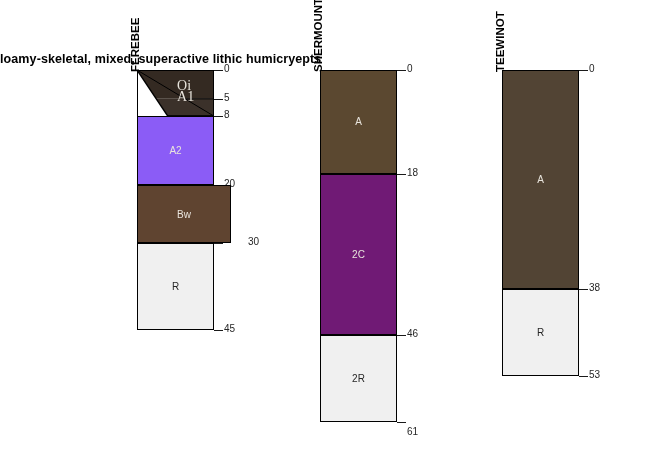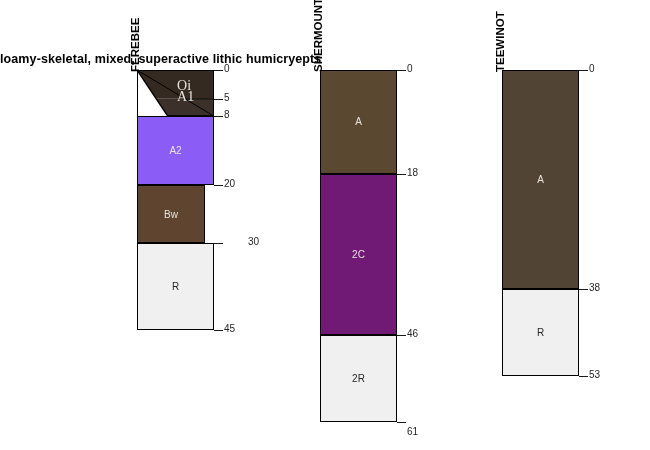--- a/index.html
+++ b/index.html
@@ -61,21 +61,21 @@
         <div class="tick" style="top: 185.4px; left: 214px; width: 9px;"></div>
         <div class="ticklab" style="left: 224px; top: 178.4px;">20</div>
         <div class="tick" style="top: 243.1px; left: 214px; width: 9px;"></div>
         <div class="ticklab" style="left: 227px; top: 236.1px; margin-left: 21px;">30</div>
         <div class="tick" style="top: 329.65px; left: 214px; width: 9px;"></div>
         <div class="ticklab" style="left: 224px; top: 322.65px;">45</div>
         <div class="col" style="left: 137px; top: 0px; width: 77px;">
           <div class="hz" style="top: 116.16px; height: 69.24px; width: 77px; background: #8b5cf6;">
             <span class="hz-label">A2</span>
           </div>
-          <div class="hz" style="top: 185.4px; height: 57.7px; width: 68px; background: rgb(95, 68, 48);">
+          <div class="hz" style="top: 185.4px; height: 57.7px; width: 94px; background: rgb(95, 68, 48);">
             <span class="hz-label">Bw</span>
           </div>
           <div class="hz light" style="top: 243.1px; height: 86.55px; width: 77px; background: rgb(240, 240, 240);">
             <span class="hz-label">R</span>
           </div>
           <svg class="wedgebox" width="77" height="46.16" style="top: 70px;">
             <polygon points="0,0 77,0 77,28.849999999999994 0,28.849999999999994" fill="#342a22"></polygon>
             <polygon points="0,28.849999999999994 77,28.849999999999994 77,46.16 0,46.16" fill="#3b312a"></polygon>
             <polygon points="0,0 30.8,46.16 0,46.16" fill="#ffffff"></polygon>
             <line x1="0" y1="0" x2="77" y2="46.16" stroke="#000" stroke-width="1"></line>

